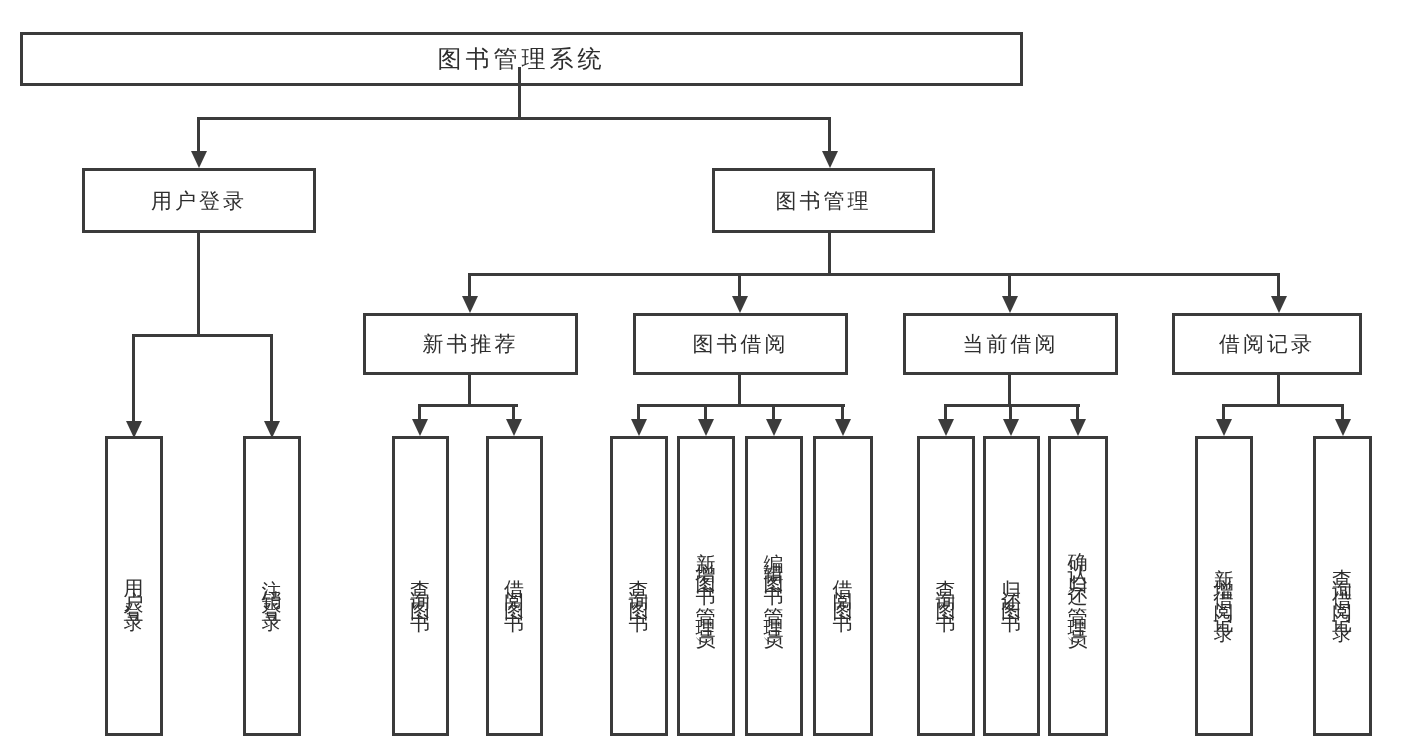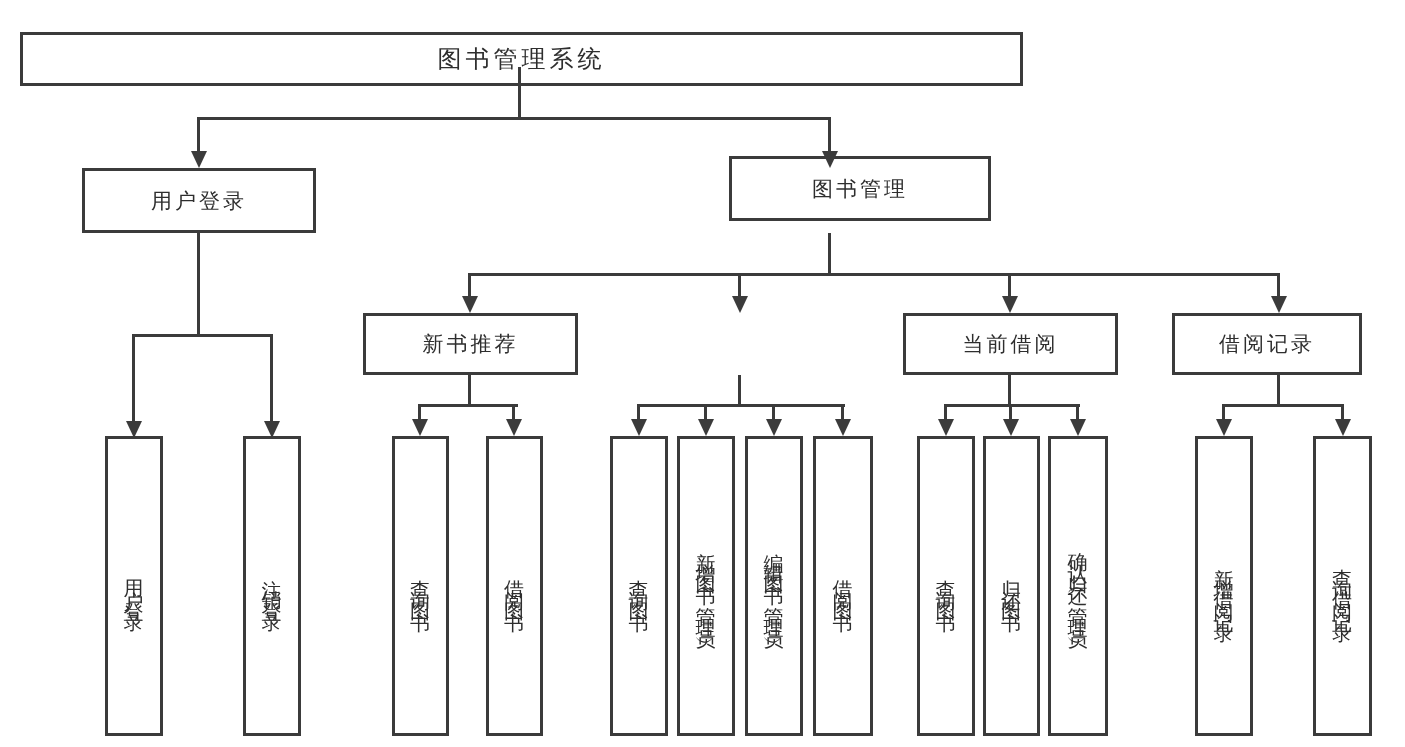--- a/index.html
+++ b/index.html
@@ -61,23 +61,24 @@
   }
 </style>
 </head>
 <body>
 
 <div class="canvas">
 
   <div class="box hbox rootbox" style="left:20px; top:32px; width:1003px; height:54px;">图书管理系统</div>
 
   <div class="box hbox" style="left:82px; top:168px; width:234px; height:65px;">用户登录</div>
-  <div class="box hbox" style="left:712px; top:156px; width:262px; height:65px;margin-left:17px;">图书管理</div>
+  <div class="box hbox" style="left:712px; top:168px; width:223px; height:65px;">图书管理</div>
 
   <div class="box hbox" style="left:363px; top:313px; width:215px; height:62px;">新书推荐</div>
+  <div class="box hbox" style="left:633px; top:313px; width:215px; height:62px;">图书借阅</div>
   <div class="box hbox" style="left:903px; top:313px; width:215px; height:62px;">当前借阅</div>
   <div class="box hbox" style="left:1172px; top:313px; width:190px; height:62px;">借阅记录</div>
 
   <div class="box vbox" style="left:105px; top:436px; width:58px; height:300px;">用户登录</div>
   <div class="box vbox" style="left:243px; top:436px; width:58px; height:300px;">注销登录</div>
 
   <div class="box vbox" style="left:392px; top:436px; width:57px; height:300px;">查询图书</div>
   <div class="box vbox" style="left:486px; top:436px; width:57px; height:300px;">借阅图书</div>
 
   <div class="box vbox" style="left:610px; top:436px; width:58px; height:300px;">查询图书</div>

